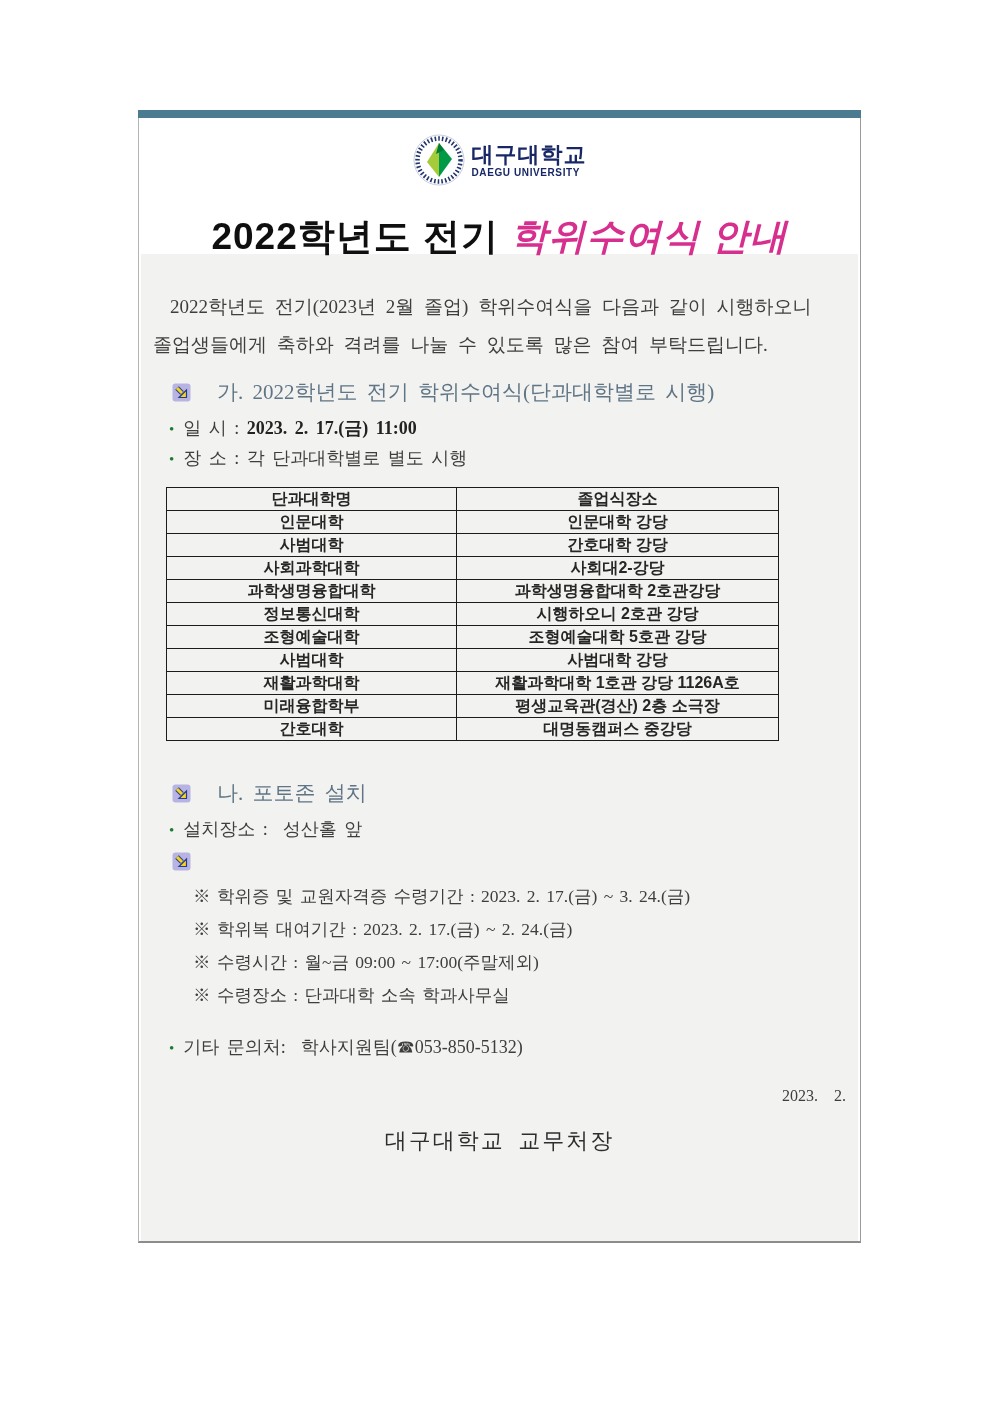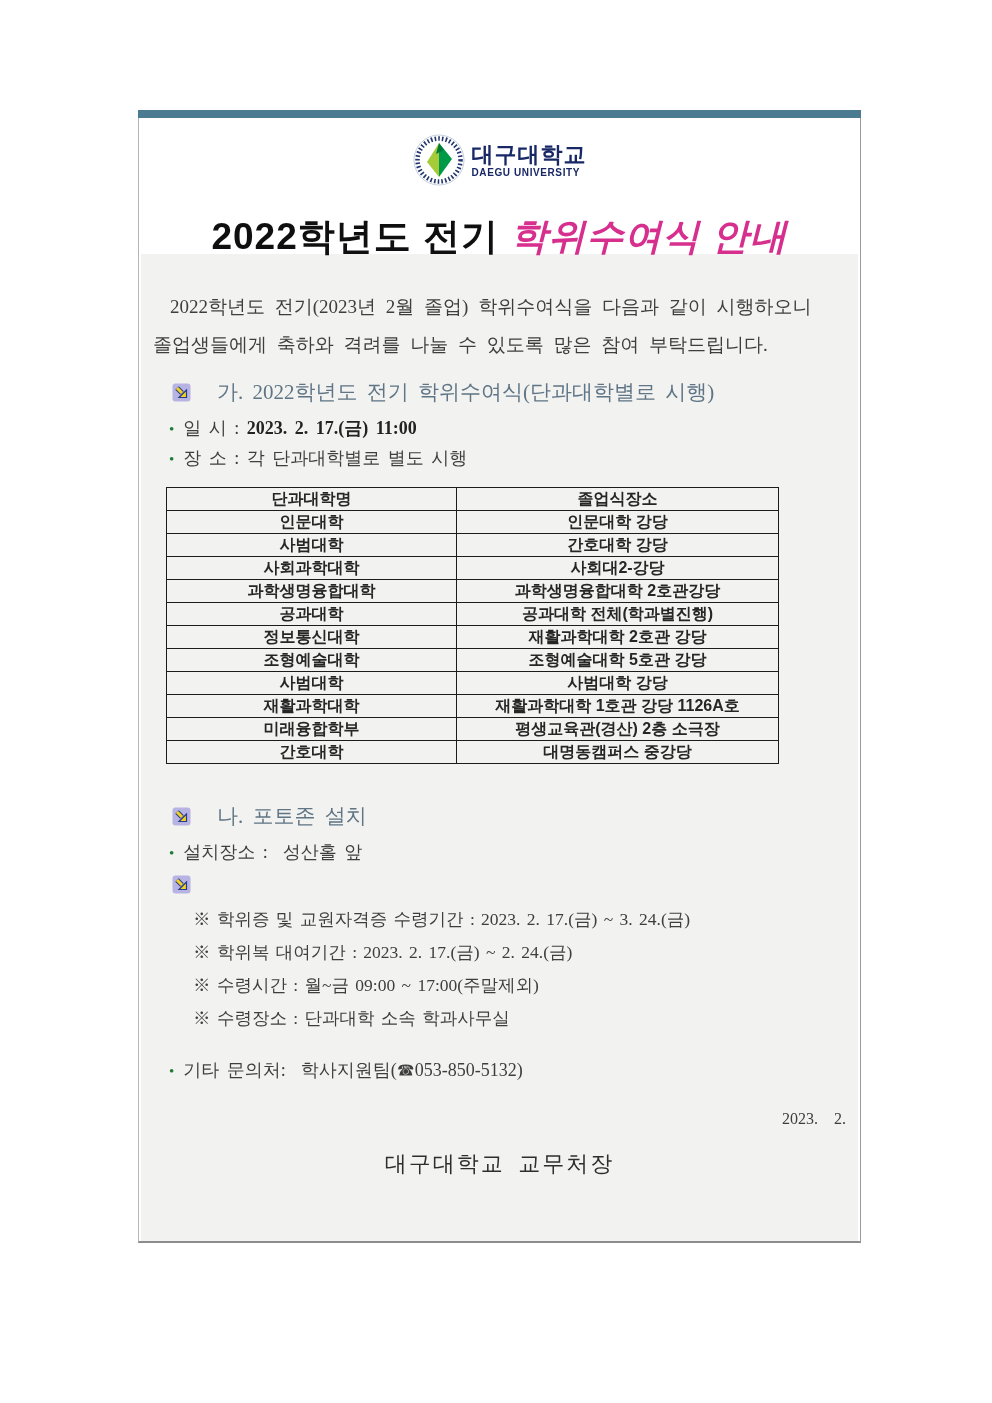--- a/index.html
+++ b/index.html
@@ -171,26 +171,22 @@
           </tr>
           <tr>
             <td>사회과학대학</td>
             <td>사회대2-강당</td>
           </tr>
           <tr>
             <td>과학생명융합대학</td>
             <td>과학생명융합대학 2호관강당</td>
           </tr>
           <tr>
-            <td>공과대학</td>
-            <td>공과대학 전체(학과별진행)</td>
-          </tr>
-          <tr>
             <td>정보통신대학</td>
-            <td>재활과학대학 2호관 강당</td>
+            <td>시행하오니 2호관 강당</td>
           </tr>
           <tr>
             <td>조형예술대학</td>
             <td>조형예술대학 5호관 강당</td>
           </tr>
           <tr>
             <td>사범대학</td>
             <td>사범대학 강당</td>
           </tr>
           <tr>

